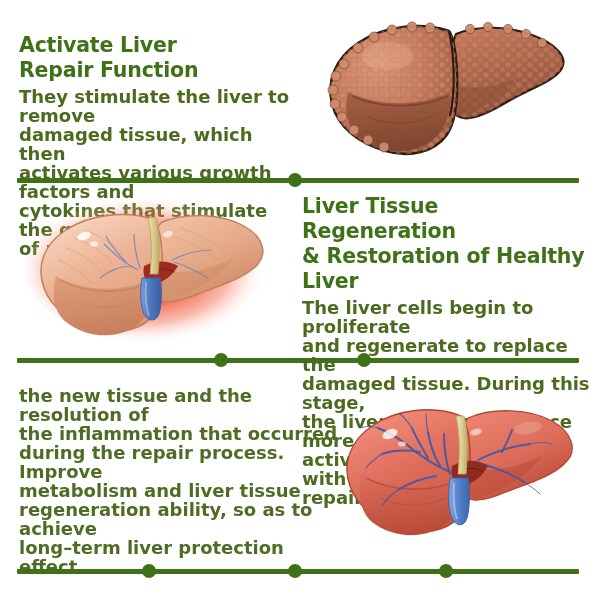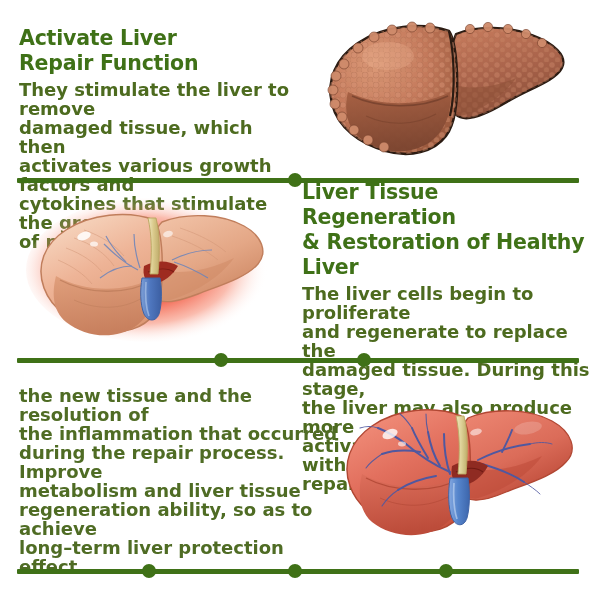--- a/index.html
+++ b/index.html
@@ -35,23 +35,23 @@
     font-weight: bold;
     font-size: 18px;
     line-height: 19px;
     color: #4d6b1f;
     margin: 0;
     white-space: pre-line;
   }
   .sec-body.light { font-weight: bold; color: #4f6c24; }
 
   
-  #block-1 { left: 19px; top: 26px; width: 285px; }
-  
-  #block-2 { left: 302px; top: 180px; width: 288px; }
+  #block-1 { left: 19px; top: 33px; width: 285px; }
+  
+  #block-2 { left: 302px; top: 194px; width: 288px; }
   
   #block-3 { left: 19px; top: 386px; width: 320px; }
 
   
   .divider {
     position: absolute;
     left: 17px;
     width: 562px;
     height: 14px;
   }

